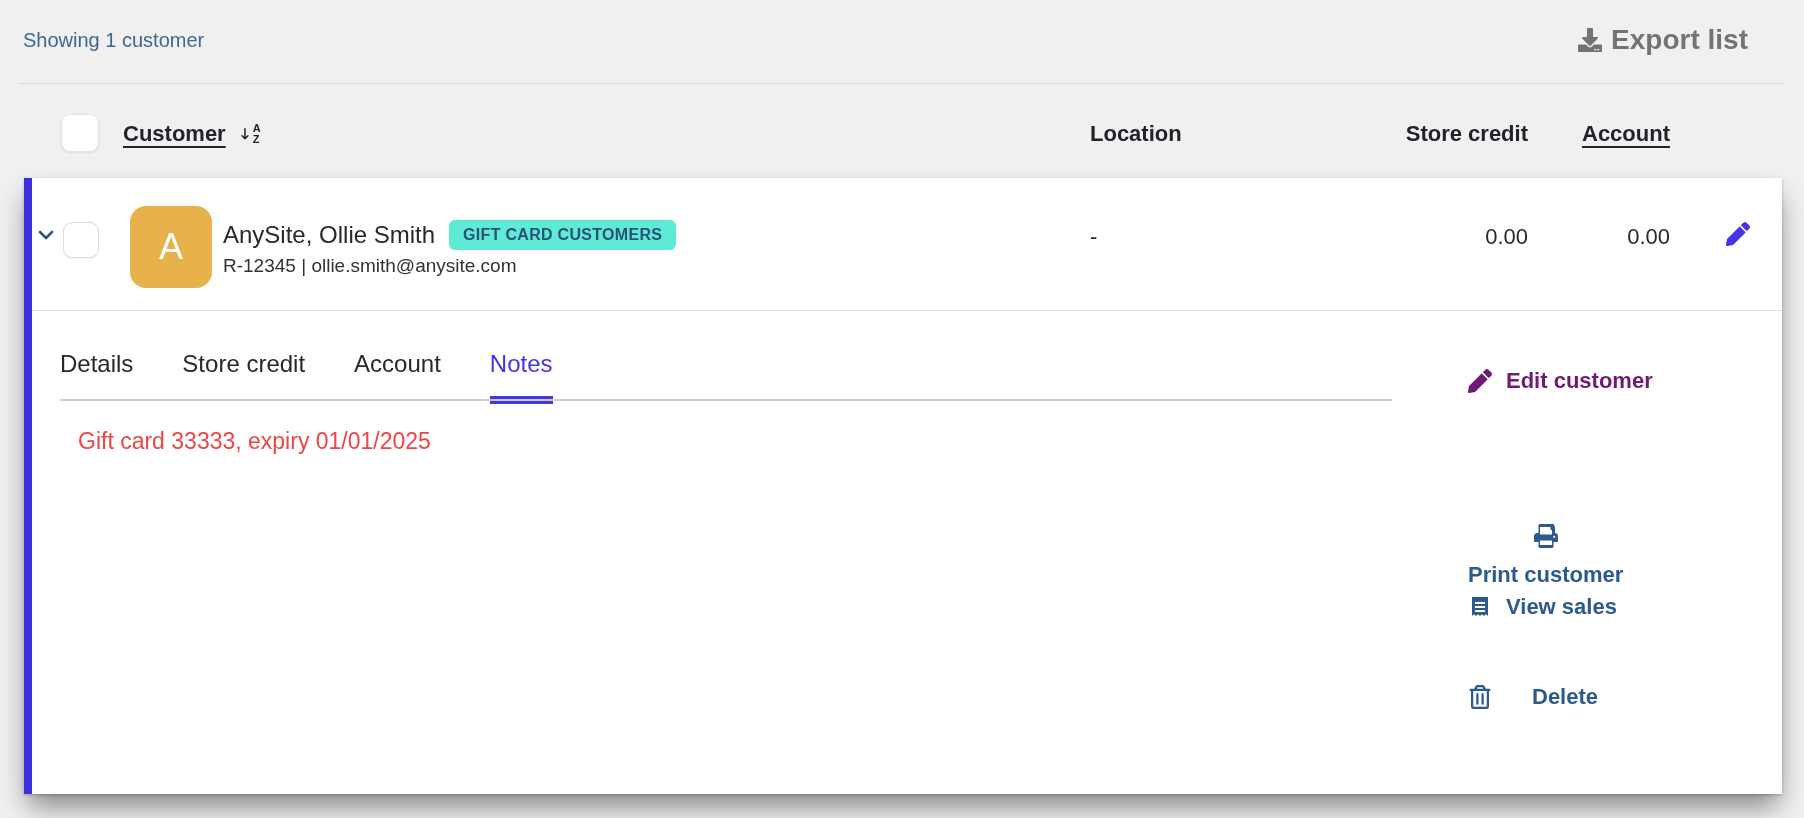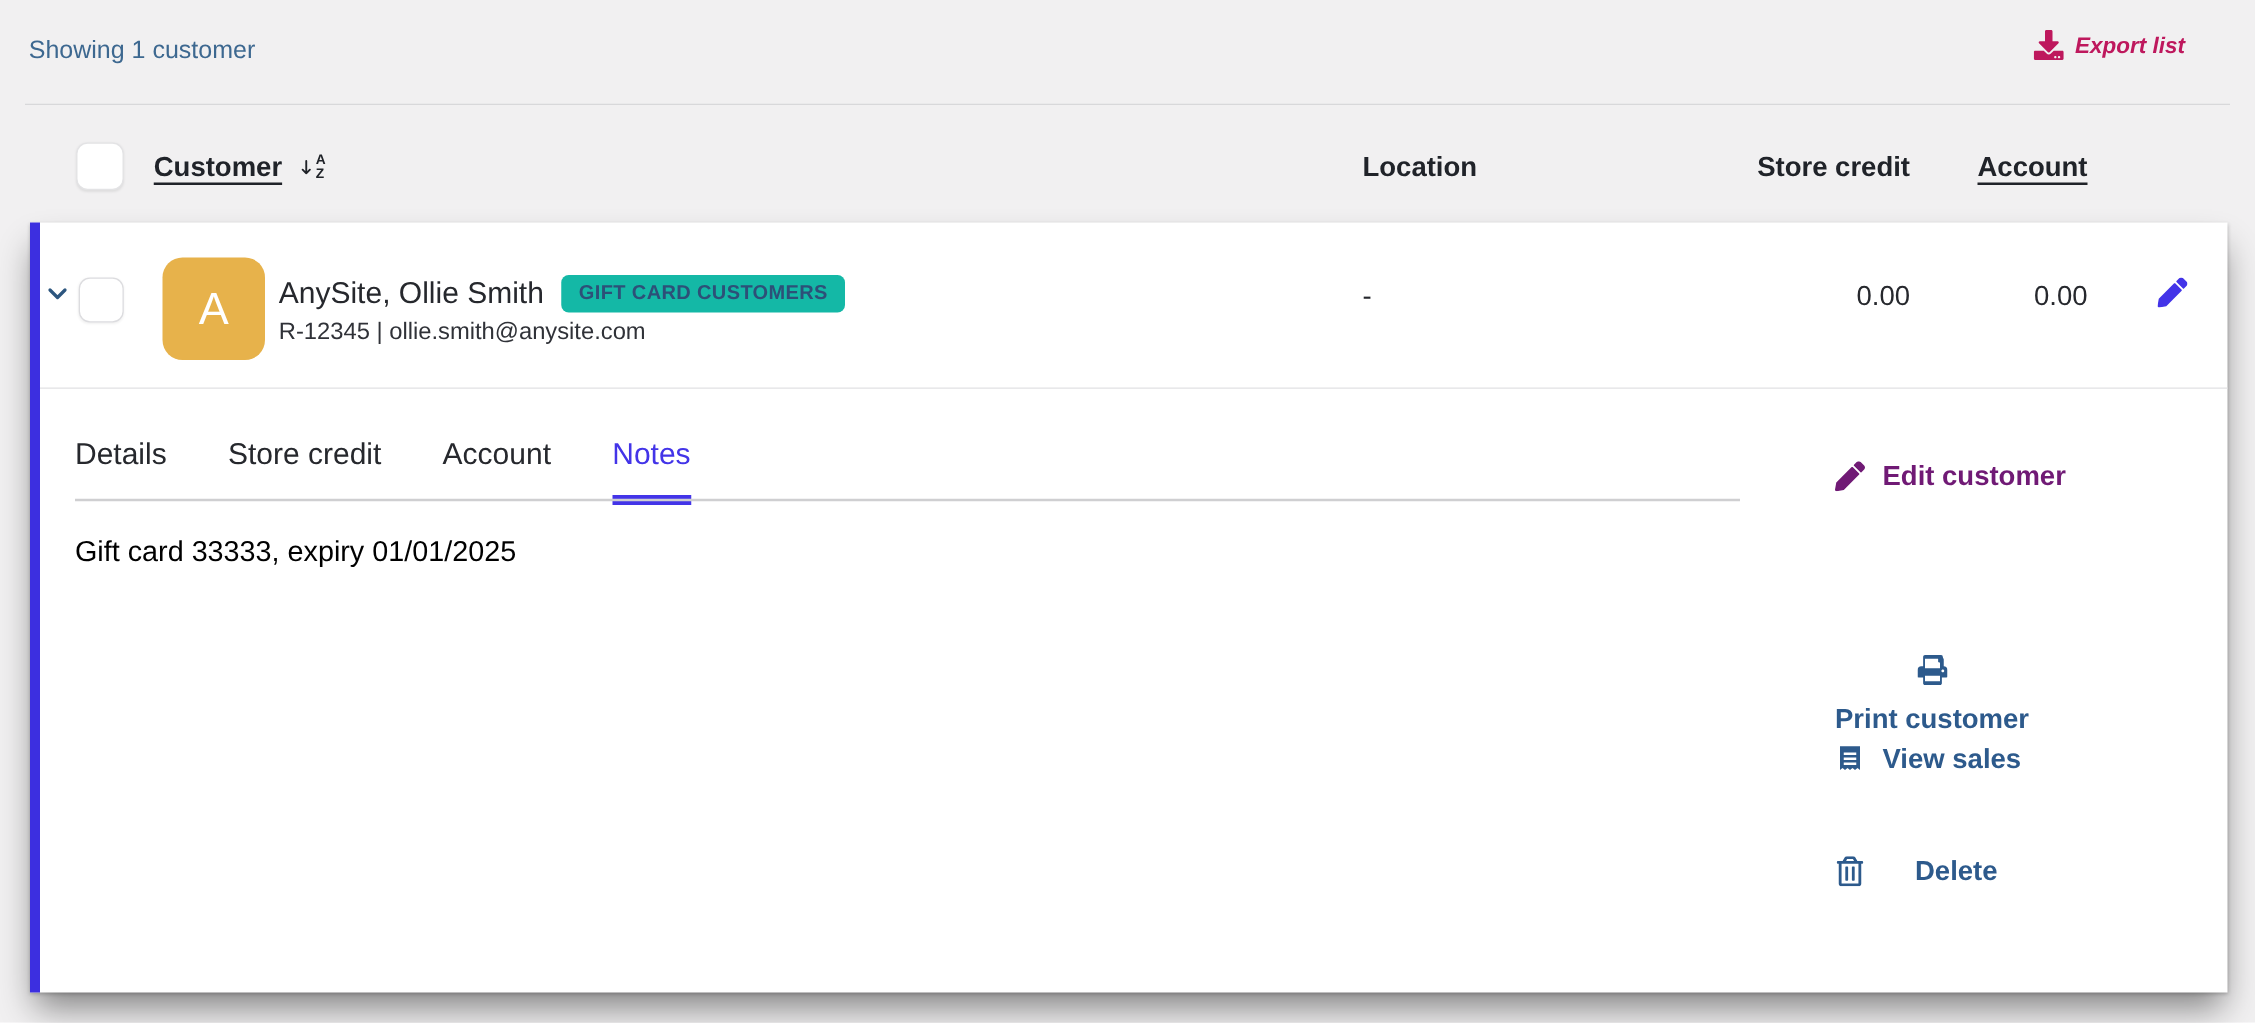--- a/index.html
+++ b/index.html
@@ -9,21 +9,21 @@
     background:#f1f0f1;
     font-family:"Liberation Sans", sans-serif;
     color:#26282d;
     overflow:hidden;
   }
   
   .showing { position:absolute; left:23px; top:29px; font-size:20px; color:#3d6890; }
   .export-btn {
     position:absolute; right:56px; top:24px;
     display:flex; align-items:center; gap:9px;
-    color:#be185d; font-size:18px; font-weight:700; cursor:pointer;font-style:italic;
+    color:#737373; font-size:28px; font-weight:700; cursor:pointer;
   }
   .export-btn svg { width:24px; height:24px; }
   .top-divider { position:absolute; left:20px; top:83px; width:1764px; height:1px; background:#d8d8da; }
 
   
   .thead { position:absolute; left:24px; top:83px; width:1758px; height:112px; }
   .hdr-checkbox {
     position:absolute; left:37px; top:31px; width:38px; height:38px;
     background:#fff; border:1px solid #e3e3e5; border-radius:9px;
     box-shadow:0 1px 2px rgba(0,0,0,.08); cursor:pointer;
@@ -55,40 +55,40 @@
   }
   .avatar {
     position:absolute; left:98px; top:28px; width:82px; height:82px;
     background:#e7b24b; border-radius:16px; color:#fff;
     display:flex; align-items:center; justify-content:center;
     font-size:36px;
   }
   .name-line { position:absolute; left:191px; top:42px; display:flex; align-items:center; gap:14px; }
   .cust-name { font-size:24px; color:#26282d; white-space:nowrap; }
   .group-badge {
-    background:#14b8a6; color:#2d5078; border-radius:6px;
+    background:#5eead4; color:#2d5078; border-radius:6px;
     font-size:16px; font-weight:700; letter-spacing:.3px;
     padding:6px 14px; white-space:nowrap;
   }
   .cust-sub { position:absolute; left:191px; top:77px; font-size:19px; color:#303238; }
   .cell-location { position:absolute; left:1058px; top:46px; font-size:22px; }
   .cell-num { position:absolute; top:46px; font-size:22px; text-align:right; }
   .cell-credit { right:254px; }
   .cell-account { right:112px; }
   .row-pencil { position:absolute; left:1694px; top:44px; width:24px; height:24px; color:#4334e8; cursor:pointer; }
   .row-pencil svg { width:24px; height:24px; }
   .row-divider { position:absolute; left:0; top:132px; width:1750px; height:1px; background:#e1e1e3; }
 
   
   .tabs { position:absolute; left:28px; top:172px; display:flex; gap:49px; }
   .tab { position:relative; height:54px; font-size:24px; color:#26282d; cursor:pointer; white-space:nowrap;text-align:center; }
   .tab.active { color:#4334e8; }
   .tab.active::after { content:""; position:absolute; left:0; right:0; bottom:0; height:8px; background:#4334e8; }
   .tab-line { position:absolute; left:28px; top:221px; width:1332px; height:2px; background:#cfcfd1; }
-  .note-text { position:absolute; left:28px; top:250px; font-size:23px; color:#000000; }
+  .note-text { position:absolute; left:46px; top:250px; font-size:23px; color:#ef4444; }
 
   
   .action {
     position:absolute; left:1436px;
     display:flex; align-items:center; gap:14px;
     font-size:22px; font-weight:700; color:#2d5a8c; cursor:pointer; white-space:nowrap;
   }
   .action svg { width:24px; height:24px; flex:0 0 24px; }
   .action.accent { color:#701a75; }
   .act-edit { top:190px; }

